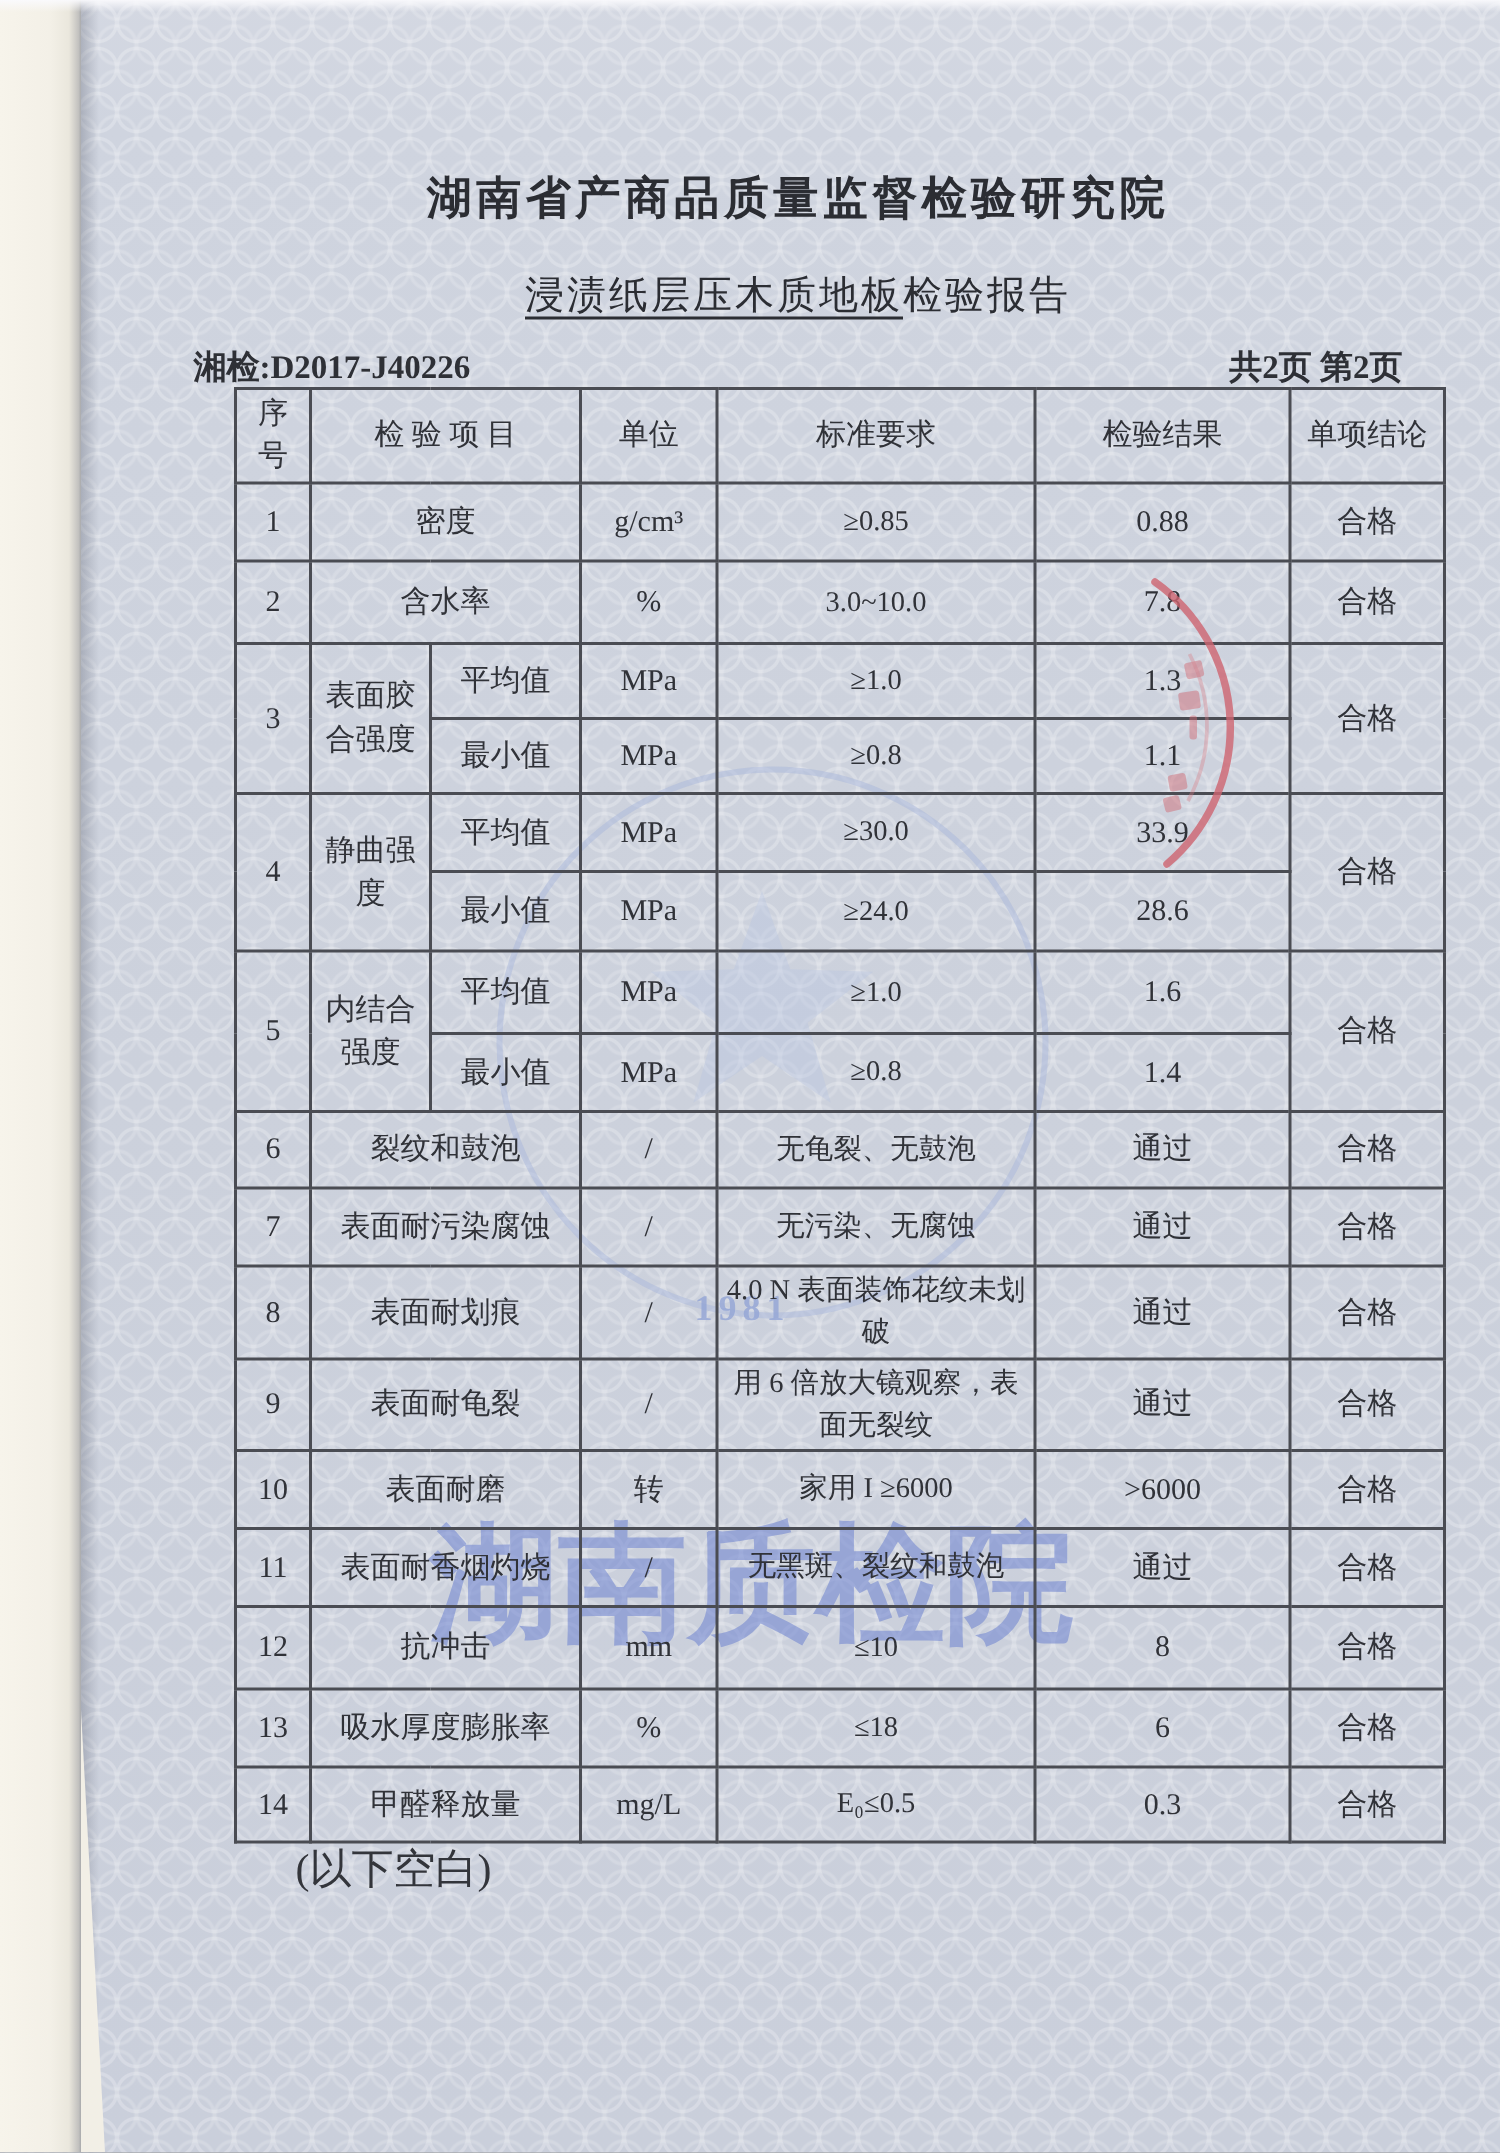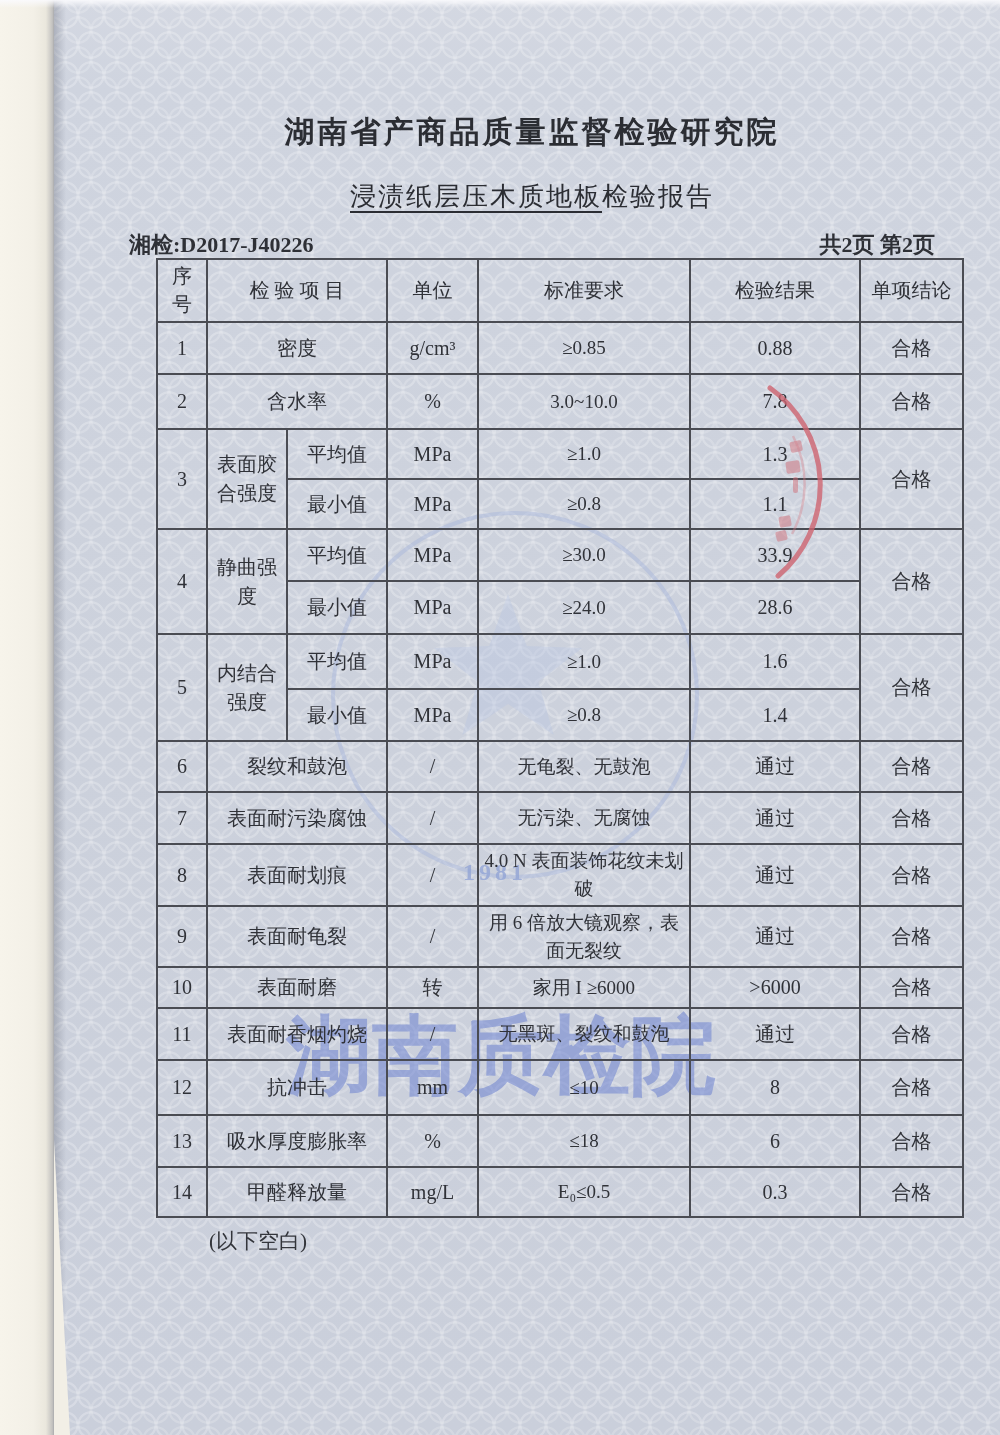--- a/index.html
+++ b/index.html
@@ -33,21 +33,21 @@
 
   table.report{position:absolute;left:137px;top:258px;width:806px;z-index:2;
     border-collapse:collapse;table-layout:fixed;font-size:20px;color:#303238;margin-left:19px;}
   table.report th, table.report td{
     border:2px solid #4a4c53;text-align:center;vertical-align:middle;
     padding:2px 4px;line-height:1.45;font-weight:normal;background:transparent;}
   .c-cat-cell{padding:2px 15px;}
   .c-std-cell{font-size:19px;padding:2px 10px;}
   .narrow{display:inline-block;width:1.1em;line-height:1.4;}
 
-  .footer-note{position:absolute;left:197px;top:1227px;font-size:21px;color:#33353b;z-index:2;margin-left:12px;}
+  .footer-note{position:absolute;left:197px;top:1227px;font-size:28px;color:#33353b;z-index:2;}
 
   .wm-bigtext{position:absolute;left:286px;top:1006px;width:440px;z-index:1;
     font-size:86px;font-weight:bold;letter-spacing:0px;line-height:100px;white-space:nowrap;
     color:#5f77cf;opacity:.48;}
   .wm-seal{position:absolute;left:320px;top:495px;z-index:1;}
   .stamp{position:absolute;left:560px;top:350px;z-index:3;}
 </style>
 </head>
 <body>
 
@@ -173,21 +173,21 @@
       <td>合格</td>
     </tr>
     <tr style="height:61px">
       <td>9</td>
       <td colspan="2">表面耐龟裂</td>
       <td>/</td>
       <td class="c-std-cell">用 6 倍放大镜观察，表面无裂纹</td>
       <td>通过</td>
       <td>合格</td>
     </tr>
-    <tr style="height:41px">
+    <tr style="height:52px">
       <td>10</td>
       <td colspan="2">表面耐磨</td>
       <td>转</td>
       <td class="c-std-cell">家用 I ≥6000</td>
       <td>&gt;6000</td>
       <td>合格</td>
     </tr>
     <tr style="height:52px">
       <td>11</td>
       <td colspan="2">表面耐香烟灼烧</td>

